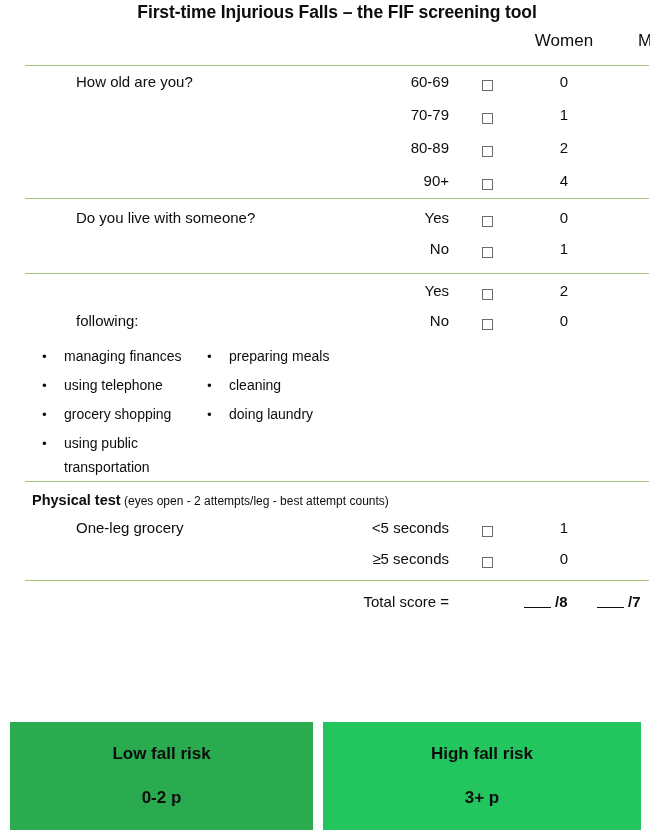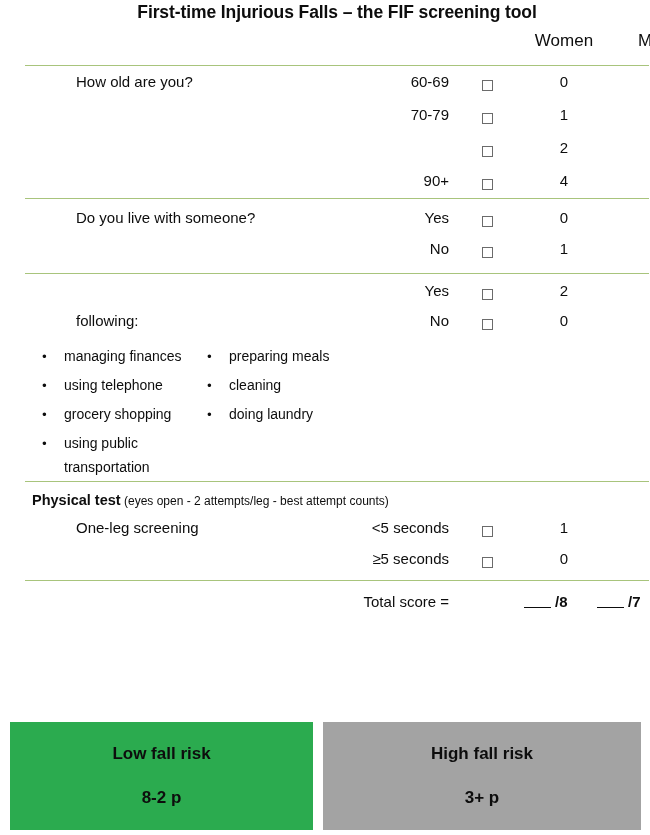--- a/index.html
+++ b/index.html
@@ -200,21 +200,21 @@
     top: 0;
     height: 108px;
     box-sizing: border-box;
     display: flex;
     flex-direction: column;
     align-items: center;
     justify-content: center;
     gap: 24px;
   }
   .risk-low  { left: 10px;  width: 303px; background: #2bab4f; }
-  .risk-high { left: 323px; width: 318px; background: #a3a3a3; }
+  .risk-high { left: 323px; width: 318px; background: #22c55e; }
   .risk .rtitle {
     font-size: 17px;
     font-weight: bold;
     color: #0d0d0d;
     line-height: 20px;
   }
   .risk .rpts {
     font-size: 17px;
     font-weight: bold;
     color: #0d0d0d;
@@ -243,20 +243,21 @@
       <div class="women">0</div>
       <div class="men">0</div>
     </div>
     <div class="row">
       <div class="opt">70-79</div>
       <div class="chk"><span class="chkbox"></span></div>
       <div class="women">1</div>
       <div class="men">2</div>
     </div>
     <div class="row">
+      <div class="opt">80-89</div>
       <div class="chk"><span class="chkbox"></span></div>
       <div class="women">2</div>
       <div class="men">3</div>
     </div>
     <div class="row">
       <div class="opt">90+</div>
       <div class="chk"><span class="chkbox"></span></div>
       <div class="women">4</div>
       <div class="men">4</div>
     </div>
@@ -309,21 +310,21 @@
       <div class="bullet" style="left:183px; top:60px"><span class="dot">•</span><span class="btxt">doing laundry</span></div>
     </div>
   </div>
 
   <div class="rule"></div>
 
   <div class="section">
     <div class="phys-head"><b>Physical test</b><span class="sub"> (eyes open - 2 attempts/leg - best attempt counts)</span></div>
 
     <div class="row" style="height:34px">
-      <div class="qtext" style="top:4px">One-leg screening</div>
+      <div class="qtext" style="top:4px">One-leg grocery</div>
       <div class="opt" style="top:5px">&lt;5 seconds</div>
       <div class="chk" style="top:9px"><span class="chkbox"></span></div>
       <div class="women" style="top:5px">1</div>
       <div class="men" style="top:5px">1</div>
     </div>
     <div class="row" style="height:33px">
       <div class="opt" style="top:2px">≥5 seconds</div>
       <div class="chk" style="top:6px"><span class="chkbox"></span></div>
       <div class="women" style="top:2px">0</div>
       <div class="men" style="top:2px">0</div>
@@ -334,21 +335,21 @@
 
   <div class="total">
     <div class="tlabel">Total score =</div>
     <div class="blank w"><span class="line"></span><span class="den">/8</span></div>
     <div class="blank m"><span class="line"></span><span class="den">/7</span></div>
   </div>
 
   <div class="risk-wrap">
     <div class="risk risk-low">
       <div class="rtitle">Low fall risk</div>
-      <div class="rpts">8-2 p</div>
+      <div class="rpts">0-2 p</div>
     </div>
     <div class="risk risk-high">
       <div class="rtitle">High fall risk</div>
       <div class="rpts">3+ p</div>
     </div>
   </div>
 
 </div>
 
 </body></html>

